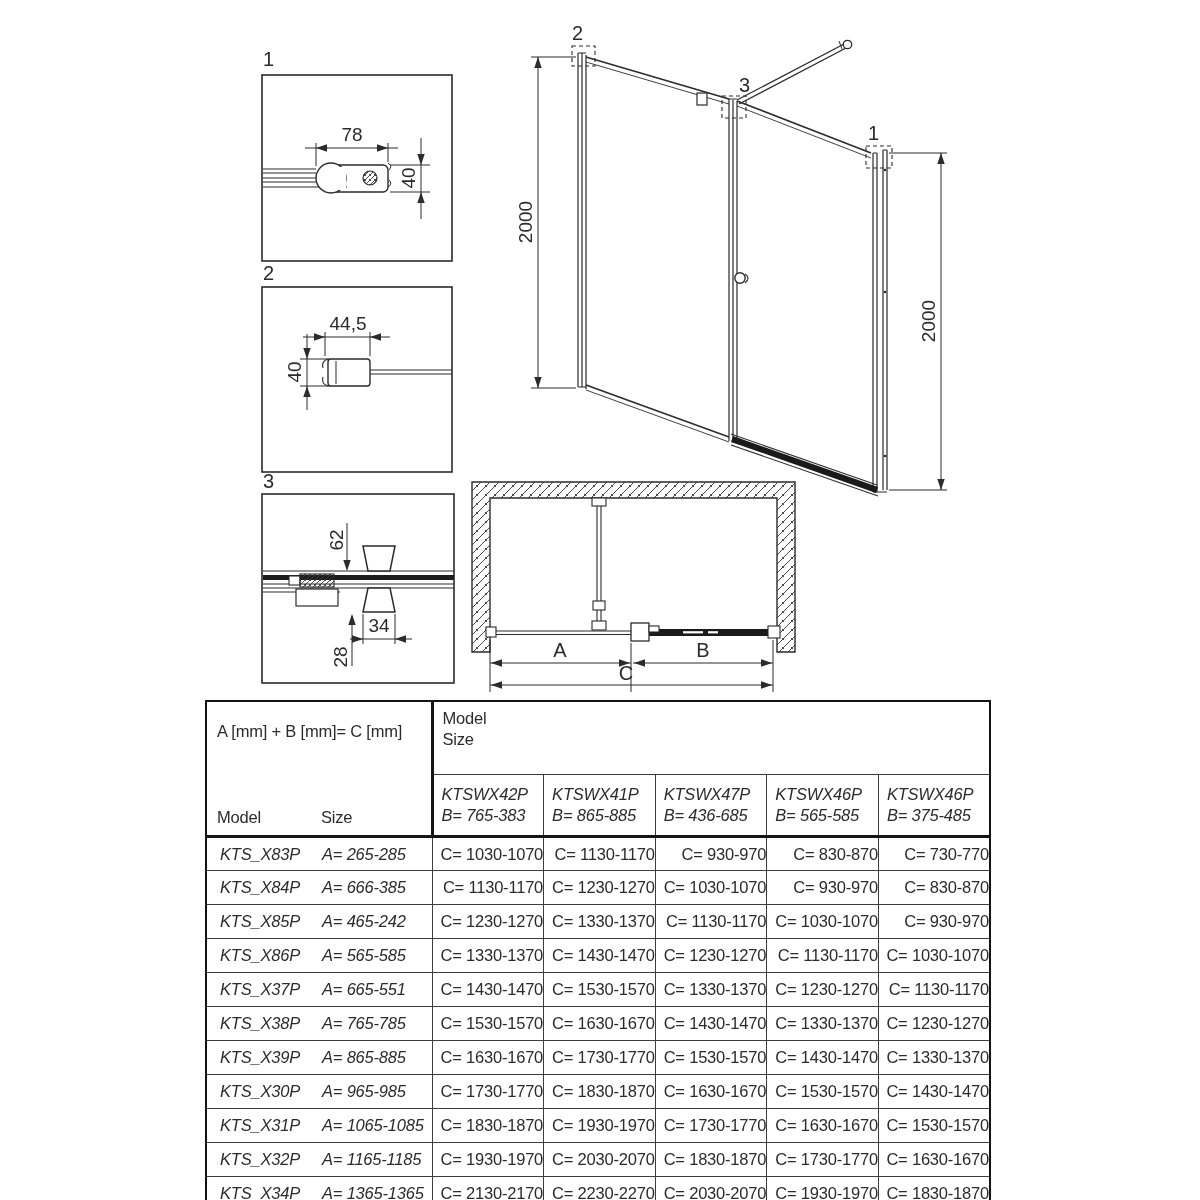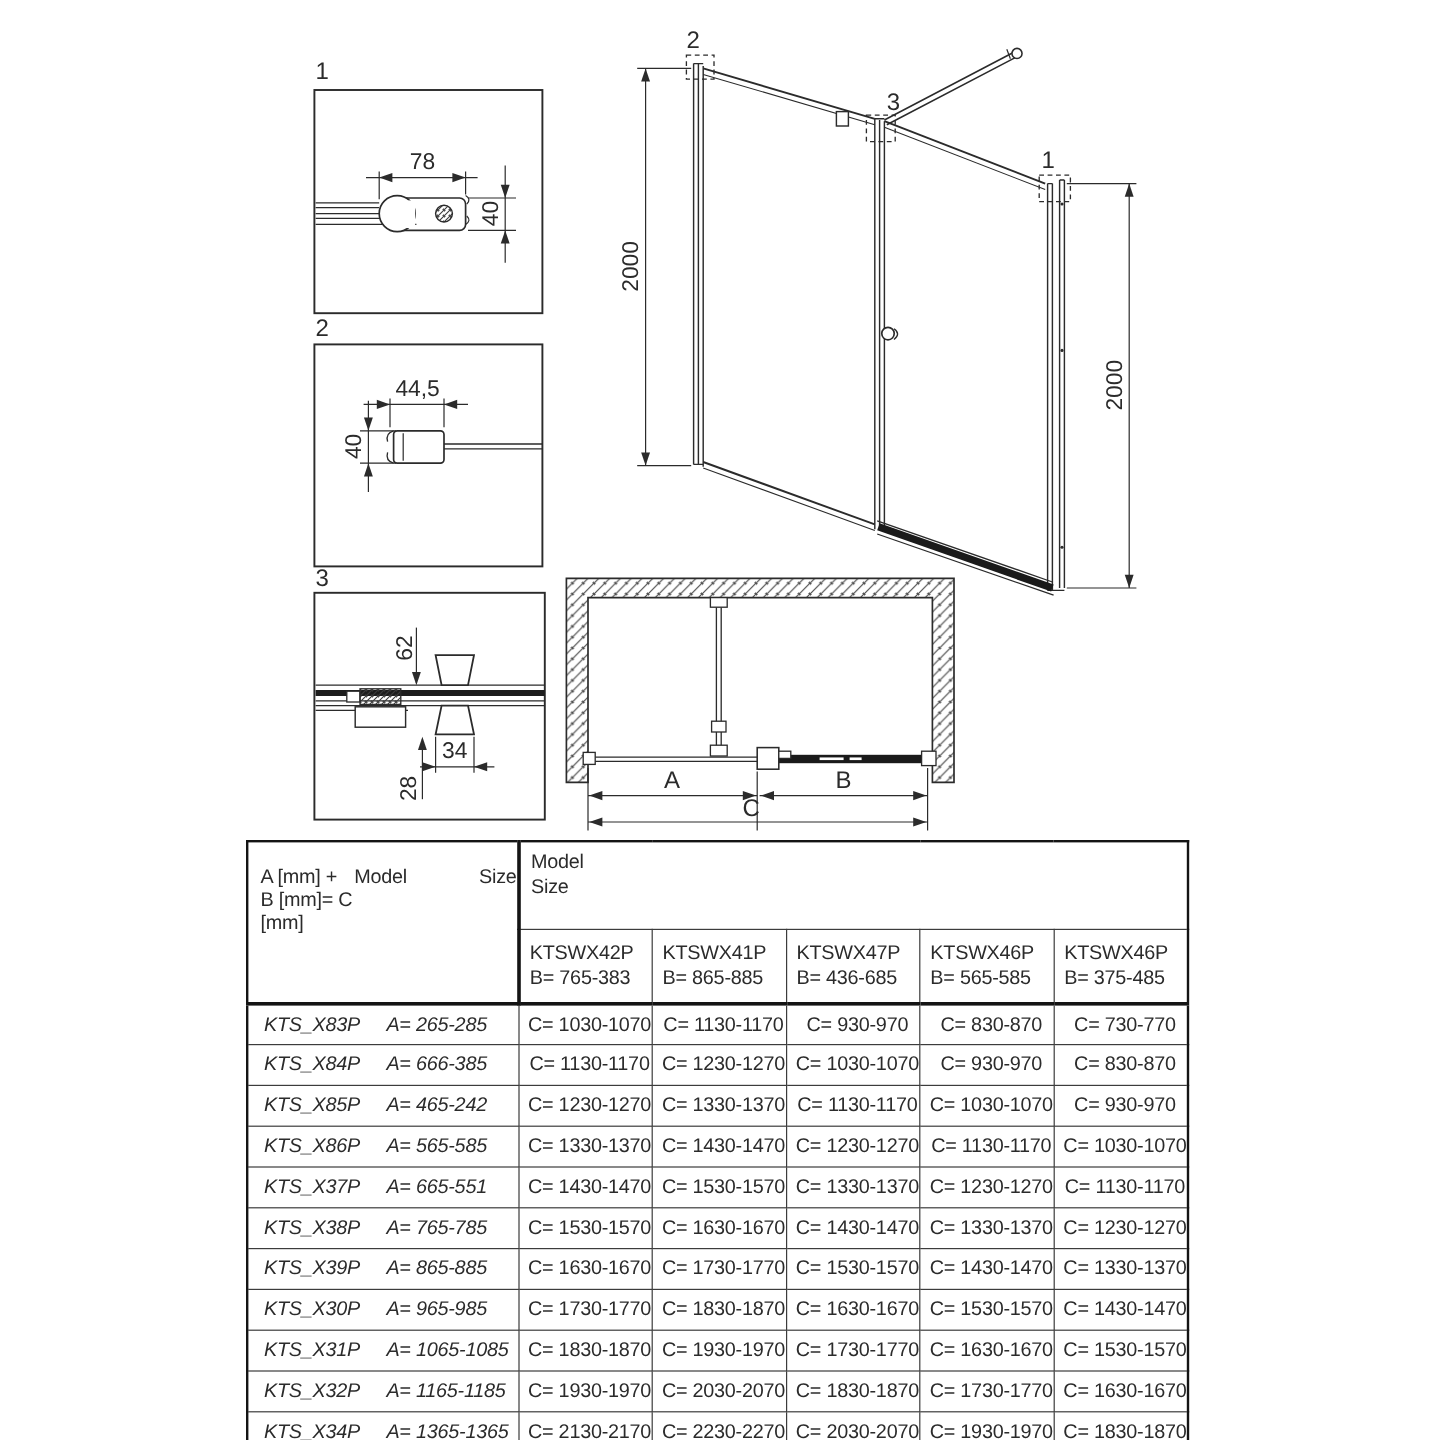--- a/index.html
+++ b/index.html
@@ -12,34 +12,34 @@
   .abctxt{font-size:20px;}
 
   
   .tbl-wrap{position:absolute;left:205px;top:700px;}
   table.size-table{border-collapse:collapse;width:784px;table-layout:fixed;
     font-size:16.5px;color:#2b2b2b;letter-spacing:-0.2px;background:#fff;}
   .size-table{border:2.6px solid #141414;}
   .size-table th,.size-table td{border:1.4px solid #3c3c3c;font-weight:normal;padding:0;}
   .size-table th.corner{border-right:3px solid #141414;border-bottom:3px solid #141414;
     text-align:left;vertical-align:top;}
-  .corner-inner{height:105px;display:flex;justify-content:space-between;
+  .corner-inner{height:105px;display:flex;flex-direction:column;justify-content:space-between;
     padding:20px 0 8px 10px;}
   .corner-labels{display:flex;}
   .corner-labels span:first-child{width:104px;}
   .size-table th.group{text-align:left;vertical-align:top;padding:6px 0 2px 9px;height:56px;
     border-bottom:1.4px solid #3c3c3c;}
   .size-table th.group div{line-height:21px;}
   .size-table tr.colhead th{height:49px;text-align:left;vertical-align:middle;
     padding:2px 0 2px 8px;border-bottom:3px solid #141414;}
-  .size-table tr.colhead th div{line-height:21px;}
+  .size-table tr.colhead th div{line-height:21px;font-style:italic;}
   .size-table tbody tr{height:34px;}
   .size-table td.model-cell{text-align:left;padding-left:13px;font-style:italic;}
   .size-table td.model-cell .m{display:inline-block;width:102px;}
-  .size-table td.c-cell{text-align:center;padding-left:7px;}
+  .size-table td.c-cell{text-align:right;padding-left:7px;}
 </style>
 </head>
 <body>
 
 <div class="canvas">
 
 <svg class="drawing-svg" width="1200" height="700" viewBox="0 0 1200 700">
   <defs>
     <pattern id="hatch" width="9" height="9" patternUnits="userSpaceOnUse">
       <path d="M-2,11 L11,-2 M-2,3 L3,-2 M6,11 L11,6" stroke="#4a4a4a" stroke-width="1" fill="none"></path>

